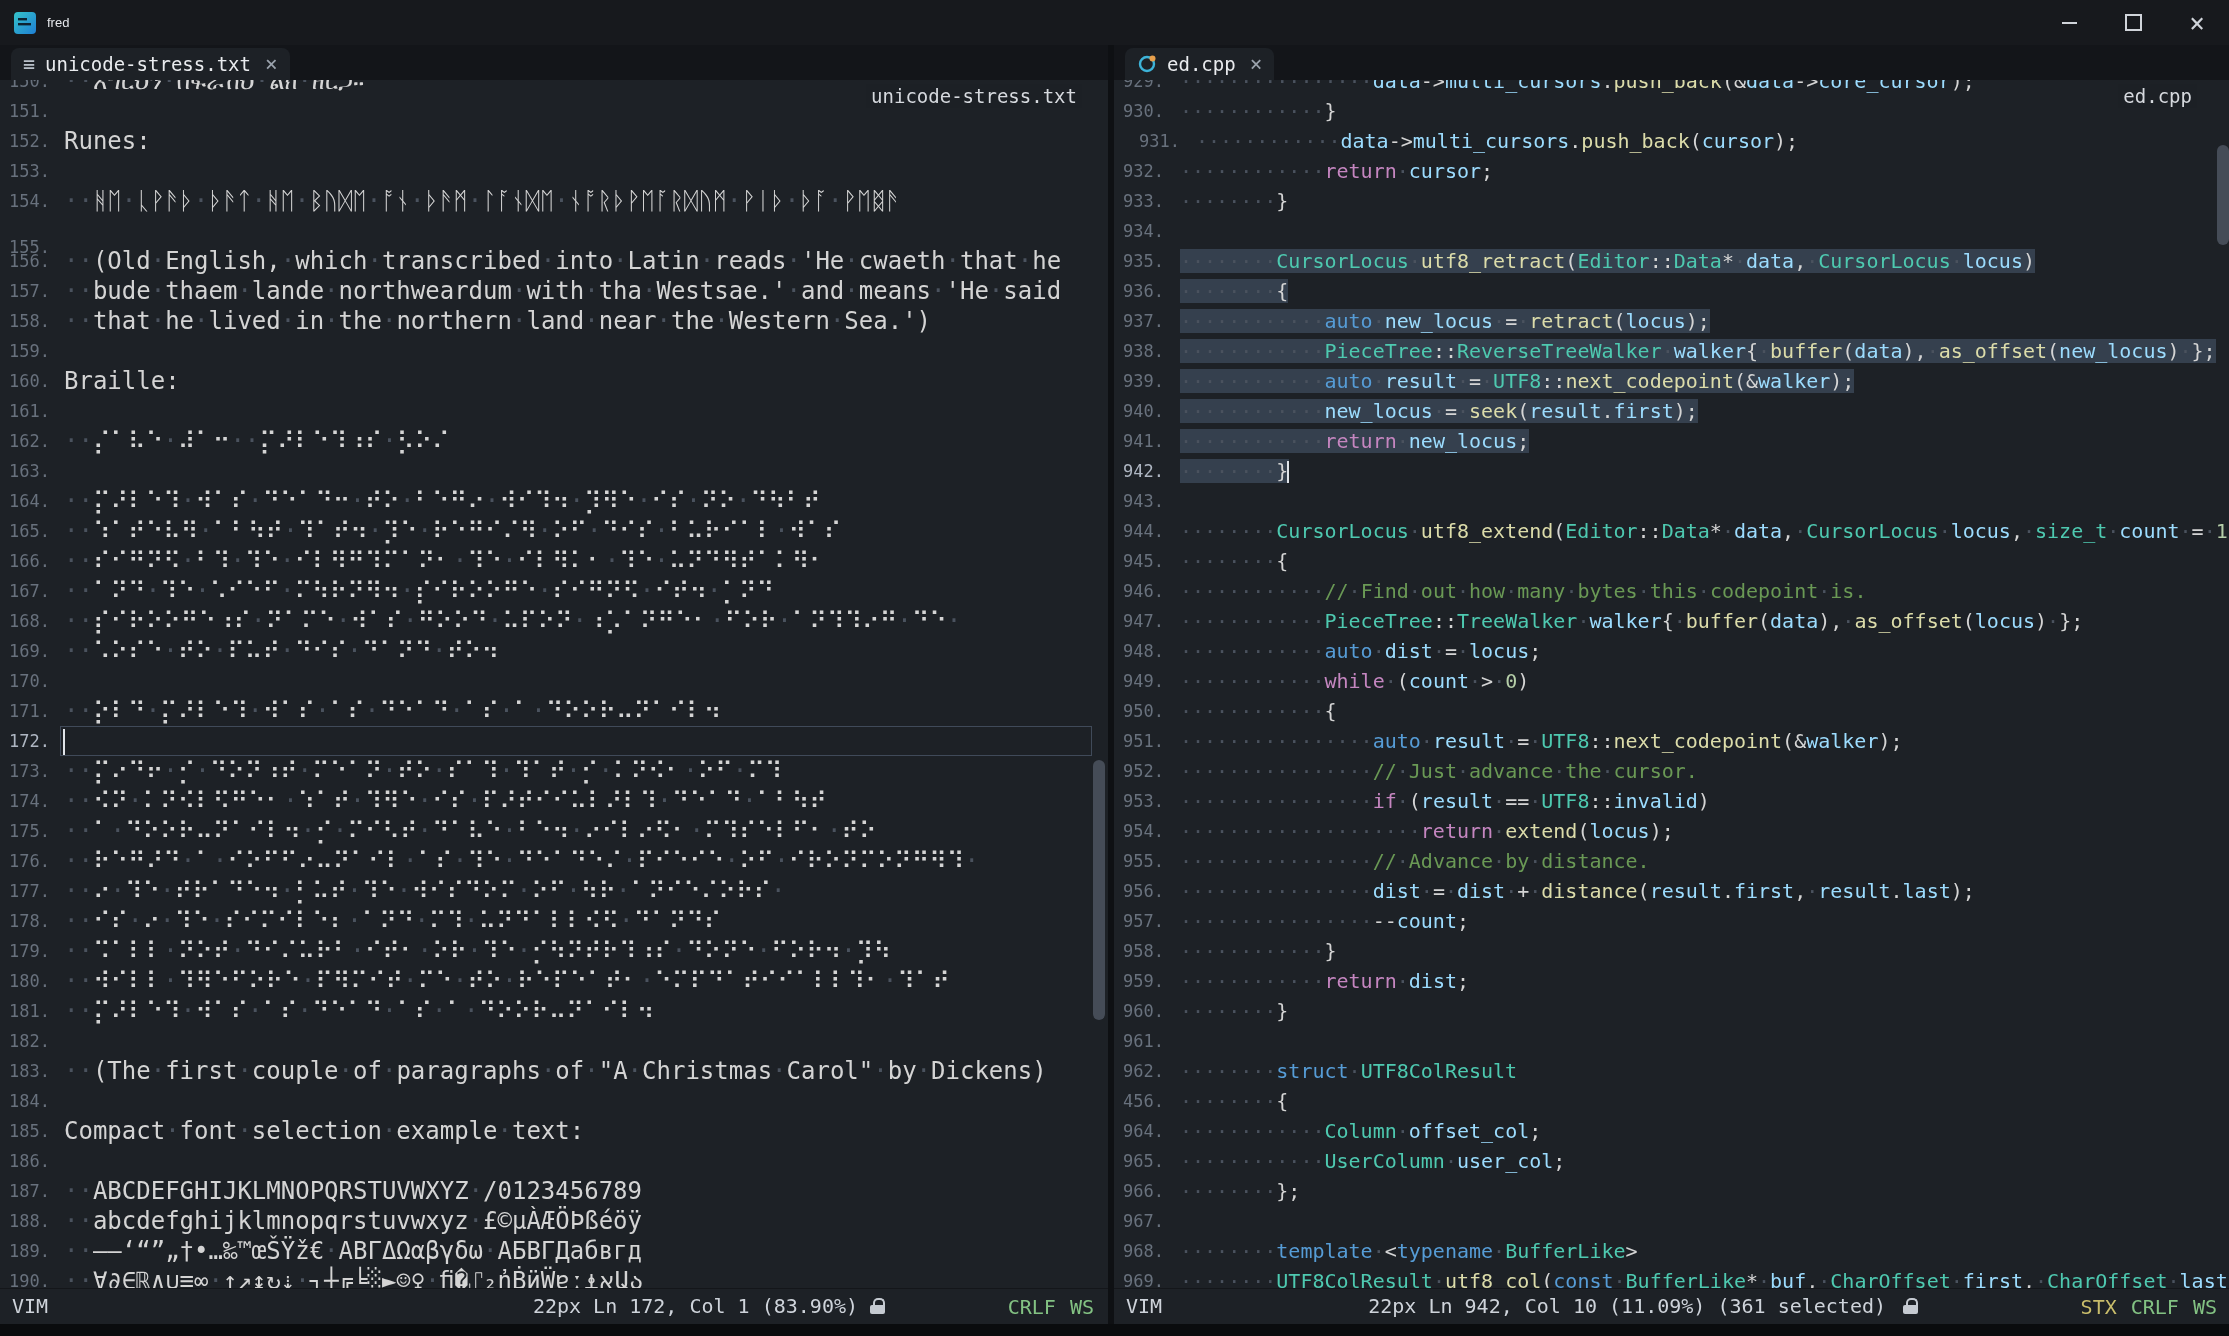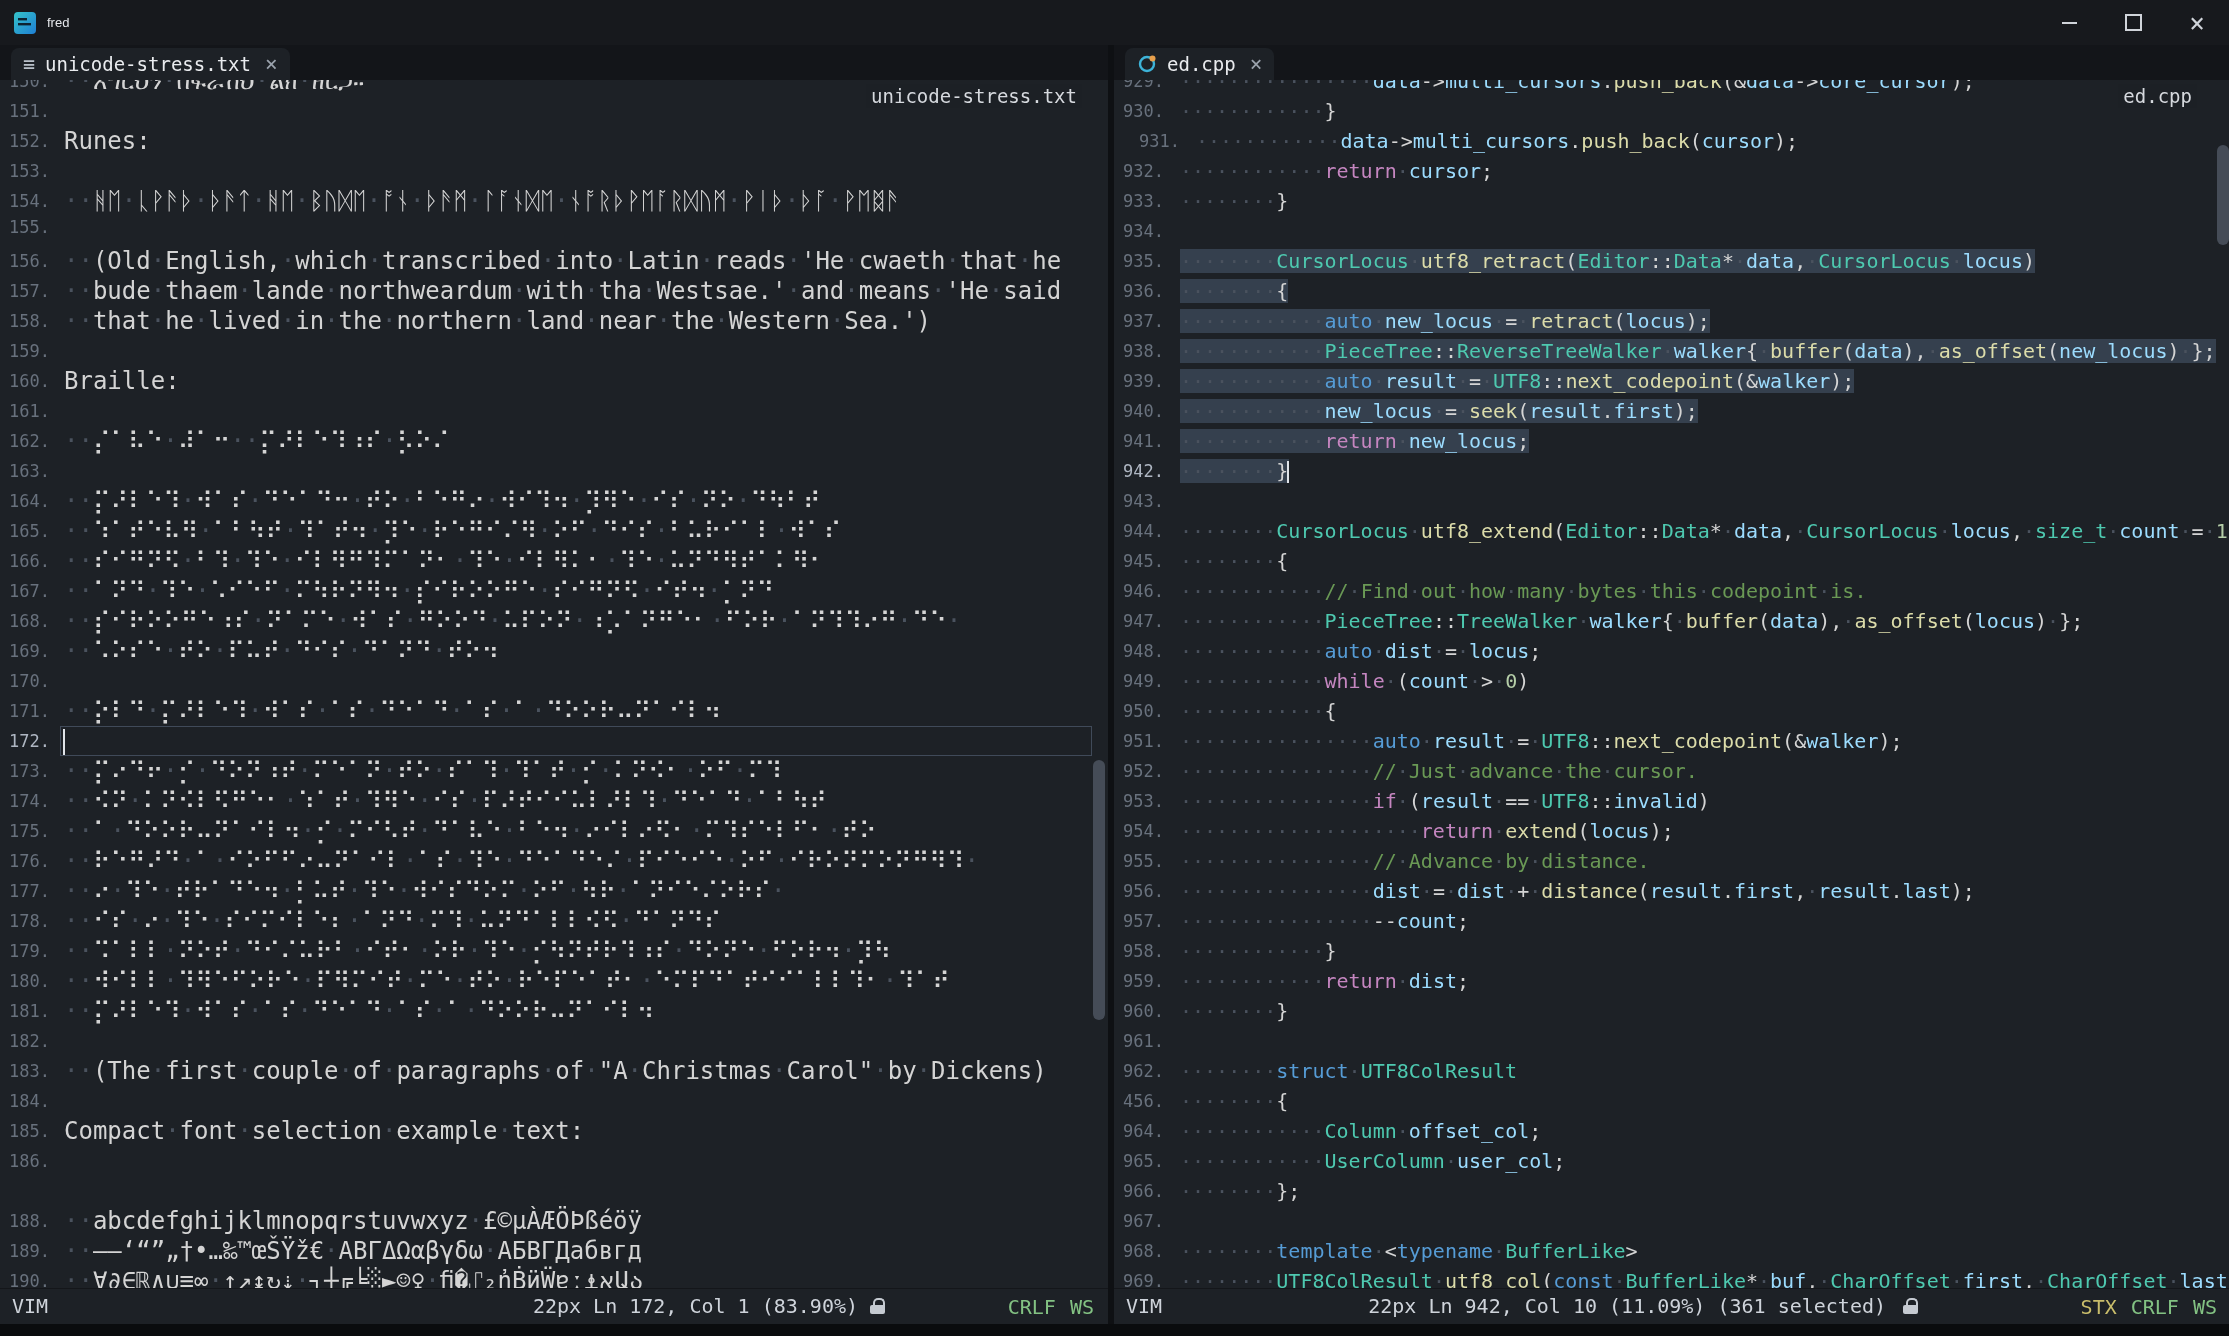--- a/index.html
+++ b/index.html
@@ -100,21 +100,21 @@
         <span class="tab-label">unicode-stress.txt</span>
         <span class="tab-close">×</span>
       </div>
     </div>
     <div class="editor" id="editor-left">
         <div class="row" style="top: -14px;"><span class="lnum">150.</span><span class="lcontent"><span class="ws">··</span><span class="tk-p">እግርህን</span><span class="ws">·</span><span class="tk-p">በፍራሽህ</span><span class="ws">·</span><span class="tk-p">ልክ</span><span class="ws">·</span><span class="tk-p">ዘርጋ።</span></span></div>
         <div class="row" style="top: 16px;"><span class="lnum">151.</span><span class="lcontent"></span></div>
         <div class="row" style="top: 46px;"><span class="lnum">152.</span><span class="lcontent"><span class="tk-p">Runes:</span></span></div>
         <div class="row" style="top: 76px;"><span class="lnum">153.</span><span class="lcontent"></span></div>
         <div class="row" style="top: 106px;"><span class="lnum">154.</span><span class="lcontent"><span class="ws">··</span><span class="tk-p">ᚻᛖ</span><span class="ws">·</span><span class="tk-p">ᚳᚹᚫᚦ</span><span class="ws">·</span><span class="tk-p">ᚦᚫᛏ</span><span class="ws">·</span><span class="tk-p">ᚻᛖ</span><span class="ws">·</span><span class="tk-p">ᛒᚢᛞᛖ</span><span class="ws">·</span><span class="tk-p">ᚩᚾ</span><span class="ws">·</span><span class="tk-p">ᚦᚫᛗ</span><span class="ws">·</span><span class="tk-p">ᛚᚪᚾᛞᛖ</span><span class="ws">·</span><span class="tk-p">ᚾᚩᚱᚦᚹᛖᚪᚱᛞᚢᛗ</span><span class="ws">·</span><span class="tk-p">ᚹᛁᚦ</span><span class="ws">·</span><span class="tk-p">ᚦᚪ</span><span class="ws">·</span><span class="tk-p">ᚹᛖᛥᚫ</span></span></div>
-        <div class="row" style="top: 132px; padding-left: 14px;"><span class="lnum">155.</span><span class="lcontent"></span></div>
+        <div class="row" style="top: 152px; padding-left: 14px;"><span class="lnum">155.</span><span class="lcontent"></span></div>
         <div class="row" style="top: 166px;"><span class="lnum">156.</span><span class="lcontent"><span class="ws">··</span><span class="tk-p">(Old</span><span class="ws">·</span><span class="tk-p">English,</span><span class="ws">·</span><span class="tk-p">which</span><span class="ws">·</span><span class="tk-p">transcribed</span><span class="ws">·</span><span class="tk-p">into</span><span class="ws">·</span><span class="tk-p">Latin</span><span class="ws">·</span><span class="tk-p">reads</span><span class="ws">·</span><span class="tk-p">'He</span><span class="ws">·</span><span class="tk-p">cwaeth</span><span class="ws">·</span><span class="tk-p">that</span><span class="ws">·</span><span class="tk-p">he</span></span></div>
         <div class="row" style="top: 196px;"><span class="lnum">157.</span><span class="lcontent"><span class="ws">··</span><span class="tk-p">bude</span><span class="ws">·</span><span class="tk-p">thaem</span><span class="ws">·</span><span class="tk-p">lande</span><span class="ws">·</span><span class="tk-p">northweardum</span><span class="ws">·</span><span class="tk-p">with</span><span class="ws">·</span><span class="tk-p">tha</span><span class="ws">·</span><span class="tk-p">Westsae.'</span><span class="ws">·</span><span class="tk-p">and</span><span class="ws">·</span><span class="tk-p">means</span><span class="ws">·</span><span class="tk-p">'He</span><span class="ws">·</span><span class="tk-p">said</span></span></div>
         <div class="row" style="top: 226px;"><span class="lnum">158.</span><span class="lcontent"><span class="ws">··</span><span class="tk-p">that</span><span class="ws">·</span><span class="tk-p">he</span><span class="ws">·</span><span class="tk-p">lived</span><span class="ws">·</span><span class="tk-p">in</span><span class="ws">·</span><span class="tk-p">the</span><span class="ws">·</span><span class="tk-p">northern</span><span class="ws">·</span><span class="tk-p">land</span><span class="ws">·</span><span class="tk-p">near</span><span class="ws">·</span><span class="tk-p">the</span><span class="ws">·</span><span class="tk-p">Western</span><span class="ws">·</span><span class="tk-p">Sea.')</span></span></div>
         <div class="row" style="top: 256px;"><span class="lnum">159.</span><span class="lcontent"></span></div>
         <div class="row" style="top: 286px;"><span class="lnum">160.</span><span class="lcontent"><span class="tk-p">Braille:</span></span></div>
         <div class="row" style="top: 316px;"><span class="lnum">161.</span><span class="lcontent"></span></div>
         <div class="row" style="top: 346px;"><span class="lnum">162.</span><span class="lcontent"><span class="ws">··</span><span class="tk-p">⡌⠁⠧⠑</span><span class="ws">·</span><span class="tk-p">⠼⠁⠒</span><span class="ws">··</span><span class="tk-p">⡍⠜⠇⠑⠹⠰⠎</span><span class="ws">·</span><span class="tk-p">⡣⠕⠌</span></span></div>
         <div class="row" style="top: 376px;"><span class="lnum">163.</span><span class="lcontent"></span></div>
         <div class="row" style="top: 406px;"><span class="lnum">164.</span><span class="lcontent"><span class="ws">··</span><span class="tk-p">⡍⠜⠇⠑⠹</span><span class="ws">·</span><span class="tk-p">⠺⠁⠎</span><span class="ws">·</span><span class="tk-p">⠙⠑⠁⠙⠒</span><span class="ws">·</span><span class="tk-p">⠞⠕</span><span class="ws">·</span><span class="tk-p">⠃⠑⠛⠔</span><span class="ws">·</span><span class="tk-p">⠺⠊⠹⠲</span><span class="ws">·</span><span class="tk-p">⡹⠻⠑</span><span class="ws">·</span><span class="tk-p">⠊⠎</span><span class="ws">·</span><span class="tk-p">⠝⠕</span><span class="ws">·</span><span class="tk-p">⠙⠳⠃⠞</span></span></div>
         <div class="row" style="top: 436px;"><span class="lnum">165.</span><span class="lcontent"><span class="ws">··</span><span class="tk-p">⠱⠁⠞⠑⠧⠻</span><span class="ws">·</span><span class="tk-p">⠁⠃⠳⠞</span><span class="ws">·</span><span class="tk-p">⠹⠁⠞⠲</span><span class="ws">·</span><span class="tk-p">⡹⠑</span><span class="ws">·</span><span class="tk-p">⠗⠑⠛⠊⠌⠻</span><span class="ws">·</span><span class="tk-p">⠕⠋</span><span class="ws">·</span><span class="tk-p">⠙⠊⠎</span><span class="ws">·</span><span class="tk-p">⠃⠥⠗⠊⠁⠇</span><span class="ws">·</span><span class="tk-p">⠺⠁⠎</span></span></div>
@@ -132,20 +132,21 @@
         <div class="row" style="top: 796px;"><span class="lnum">177.</span><span class="lcontent"><span class="ws">··</span><span class="tk-p">⠔</span><span class="ws">·</span><span class="tk-p">⠹⠑</span><span class="ws">·</span><span class="tk-p">⠞⠗⠁⠙⠑⠲</span><span class="ws">·</span><span class="tk-p">⡃⠥⠞</span><span class="ws">·</span><span class="tk-p">⠹⠑</span><span class="ws">·</span><span class="tk-p">⠺⠊⠎⠙⠕⠍</span><span class="ws">·</span><span class="tk-p">⠕⠋</span><span class="ws">·</span><span class="tk-p">⠳⠗</span><span class="ws">·</span><span class="tk-p">⠁⠝⠊⠑⠌⠕⠗⠎</span><span class="ws">·</span></span></div>
         <div class="row" style="top: 826px;"><span class="lnum">178.</span><span class="lcontent"><span class="ws">··</span><span class="tk-p">⠊⠎</span><span class="ws">·</span><span class="tk-p">⠔</span><span class="ws">·</span><span class="tk-p">⠹⠑</span><span class="ws">·</span><span class="tk-p">⠎⠊⠍⠊⠇⠑⠆</span><span class="ws">·</span><span class="tk-p">⠁⠝⠙</span><span class="ws">·</span><span class="tk-p">⠍⠹</span><span class="ws">·</span><span class="tk-p">⠥⠝⠙⠁⠇⠇⠪⠫</span><span class="ws">·</span><span class="tk-p">⠙⠁⠝⠙⠎</span></span></div>
         <div class="row" style="top: 856px;"><span class="lnum">179.</span><span class="lcontent"><span class="ws">··</span><span class="tk-p">⠩⠁⠇⠇</span><span class="ws">·</span><span class="tk-p">⠝⠕⠞</span><span class="ws">·</span><span class="tk-p">⠙⠊⠌⠥⠗⠃</span><span class="ws">·</span><span class="tk-p">⠊⠞⠂</span><span class="ws">·</span><span class="tk-p">⠕⠗</span><span class="ws">·</span><span class="tk-p">⠹⠑</span><span class="ws">·</span><span class="tk-p">⡊⠳⠝⠞⠗⠹⠰⠎</span><span class="ws">·</span><span class="tk-p">⠙⠕⠝⠑</span><span class="ws">·</span><span class="tk-p">⠋⠕⠗⠲</span><span class="ws">·</span><span class="tk-p">⡹⠳</span></span></div>
         <div class="row" style="top: 886px;"><span class="lnum">180.</span><span class="lcontent"><span class="ws">··</span><span class="tk-p">⠺⠊⠇⠇</span><span class="ws">·</span><span class="tk-p">⠹⠻⠑⠋⠕⠗⠑</span><span class="ws">·</span><span class="tk-p">⠏⠻⠍⠊⠞</span><span class="ws">·</span><span class="tk-p">⠍⠑</span><span class="ws">·</span><span class="tk-p">⠞⠕</span><span class="ws">·</span><span class="tk-p">⠗⠑⠏⠑⠁⠞⠂</span><span class="ws">·</span><span class="tk-p">⠑⠍⠏⠙⠁⠞⠊⠊⠁⠇⠇⠹⠂</span><span class="ws">·</span><span class="tk-p">⠹⠁⠞</span></span></div>
         <div class="row" style="top: 916px;"><span class="lnum">181.</span><span class="lcontent"><span class="ws">··</span><span class="tk-p">⡍⠜⠇⠑⠹</span><span class="ws">·</span><span class="tk-p">⠺⠁⠎</span><span class="ws">·</span><span class="tk-p">⠁⠎</span><span class="ws">·</span><span class="tk-p">⠙⠑⠁⠙</span><span class="ws">·</span><span class="tk-p">⠁⠎</span><span class="ws">·</span><span class="tk-p">⠁</span><span class="ws">·</span><span class="tk-p">⠙⠕⠕⠗⠤⠝⠁⠊⠇⠲</span></span></div>
         <div class="row" style="top: 946px;"><span class="lnum">182.</span><span class="lcontent"></span></div>
         <div class="row" style="top: 976px;"><span class="lnum">183.</span><span class="lcontent"><span class="ws">··</span><span class="tk-p">(The</span><span class="ws">·</span><span class="tk-p">first</span><span class="ws">·</span><span class="tk-p">couple</span><span class="ws">·</span><span class="tk-p">of</span><span class="ws">·</span><span class="tk-p">paragraphs</span><span class="ws">·</span><span class="tk-p">of</span><span class="ws">·</span><span class="tk-p">"A</span><span class="ws">·</span><span class="tk-p">Christmas</span><span class="ws">·</span><span class="tk-p">Carol"</span><span class="ws">·</span><span class="tk-p">by</span><span class="ws">·</span><span class="tk-p">Dickens)</span></span></div>
         <div class="row" style="top: 1006px;"><span class="lnum">184.</span><span class="lcontent"></span></div>
         <div class="row" style="top: 1036px;"><span class="lnum">185.</span><span class="lcontent"><span class="tk-p">Compact</span><span class="ws">·</span><span class="tk-p">font</span><span class="ws">·</span><span class="tk-p">selection</span><span class="ws">·</span><span class="tk-p">example</span><span class="ws">·</span><span class="tk-p">text:</span></span></div>
         <div class="row" style="top: 1066px;"><span class="lnum">186.</span><span class="lcontent"></span></div>
+        <div class="row" style="top: 1096px;"><span class="lnum">187.</span><span class="lcontent"><span class="ws">··</span><span class="tk-p">ABCDEFGHIJKLMNOPQRSTUVWXYZ</span><span class="ws">·</span><span class="tk-p">/0123456789</span></span></div>
         <div class="row" style="top: 1126px;"><span class="lnum">188.</span><span class="lcontent"><span class="ws">··</span><span class="tk-p">abcdefghijklmnopqrstuvwxyz</span><span class="ws">·</span><span class="tk-p">£©µÀÆÖÞßéöÿ</span></span></div>
         <div class="row" style="top: 1156px;"><span class="lnum">189.</span><span class="lcontent"><span class="ws">··</span><span class="tk-p">–—‘“”„†•…‰™œŠŸž€</span><span class="ws">·</span><span class="tk-p">ΑΒΓΔΩαβγδω</span><span class="ws">·</span><span class="tk-p">АБВГДабвгд</span></span></div>
         <div class="row" style="top: 1186px;"><span class="lnum">190.</span><span class="lcontent"><span class="ws">··</span><span class="tk-p">∀∂∈ℝ∧∪≡∞</span><span class="ws">·</span><span class="tk-p">↑↗↨↻⇣</span><span class="ws">·</span><span class="tk-p">┐┼╔╘░►☺♀</span><span class="ws">·</span><span class="tk-p">ﬁ�⑀₂ἠḂӥẄɐː⍎אԱა</span></span></div>
       </div>
     <div class="overlay-filename">unicode-stress.txt</div>
     <div class="scroll-thumb"></div>
     <div class="statusbar">
       <span class="smode">VIM</span>
       <span class="sinfo">22px Ln 172, Col 1 (83.90%)</span>
       <span class="lock"><span class="shackle"></span><span class="lbody"></span></span>

